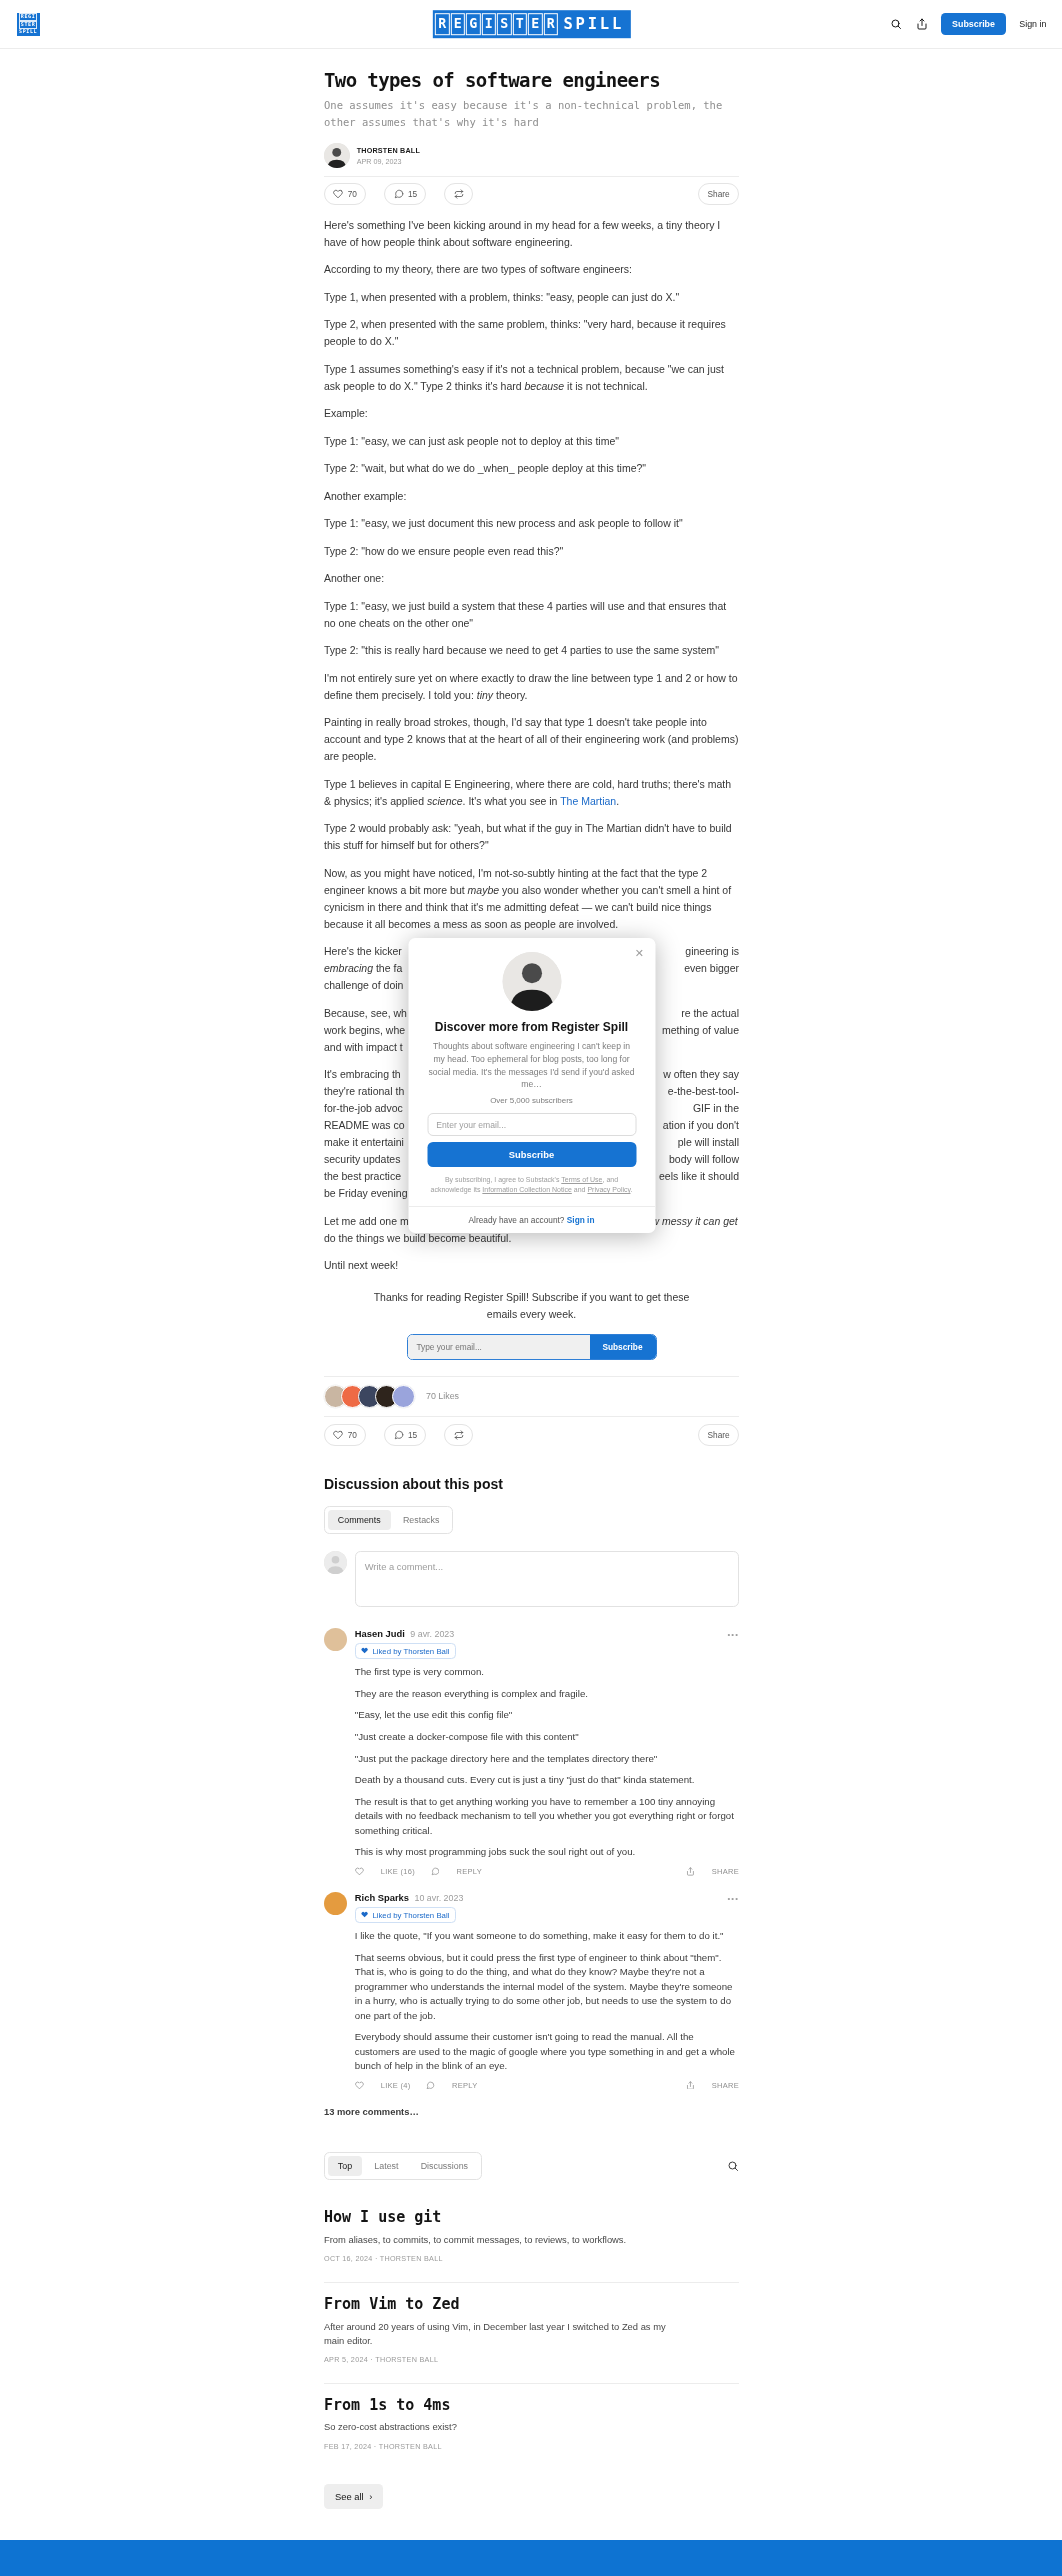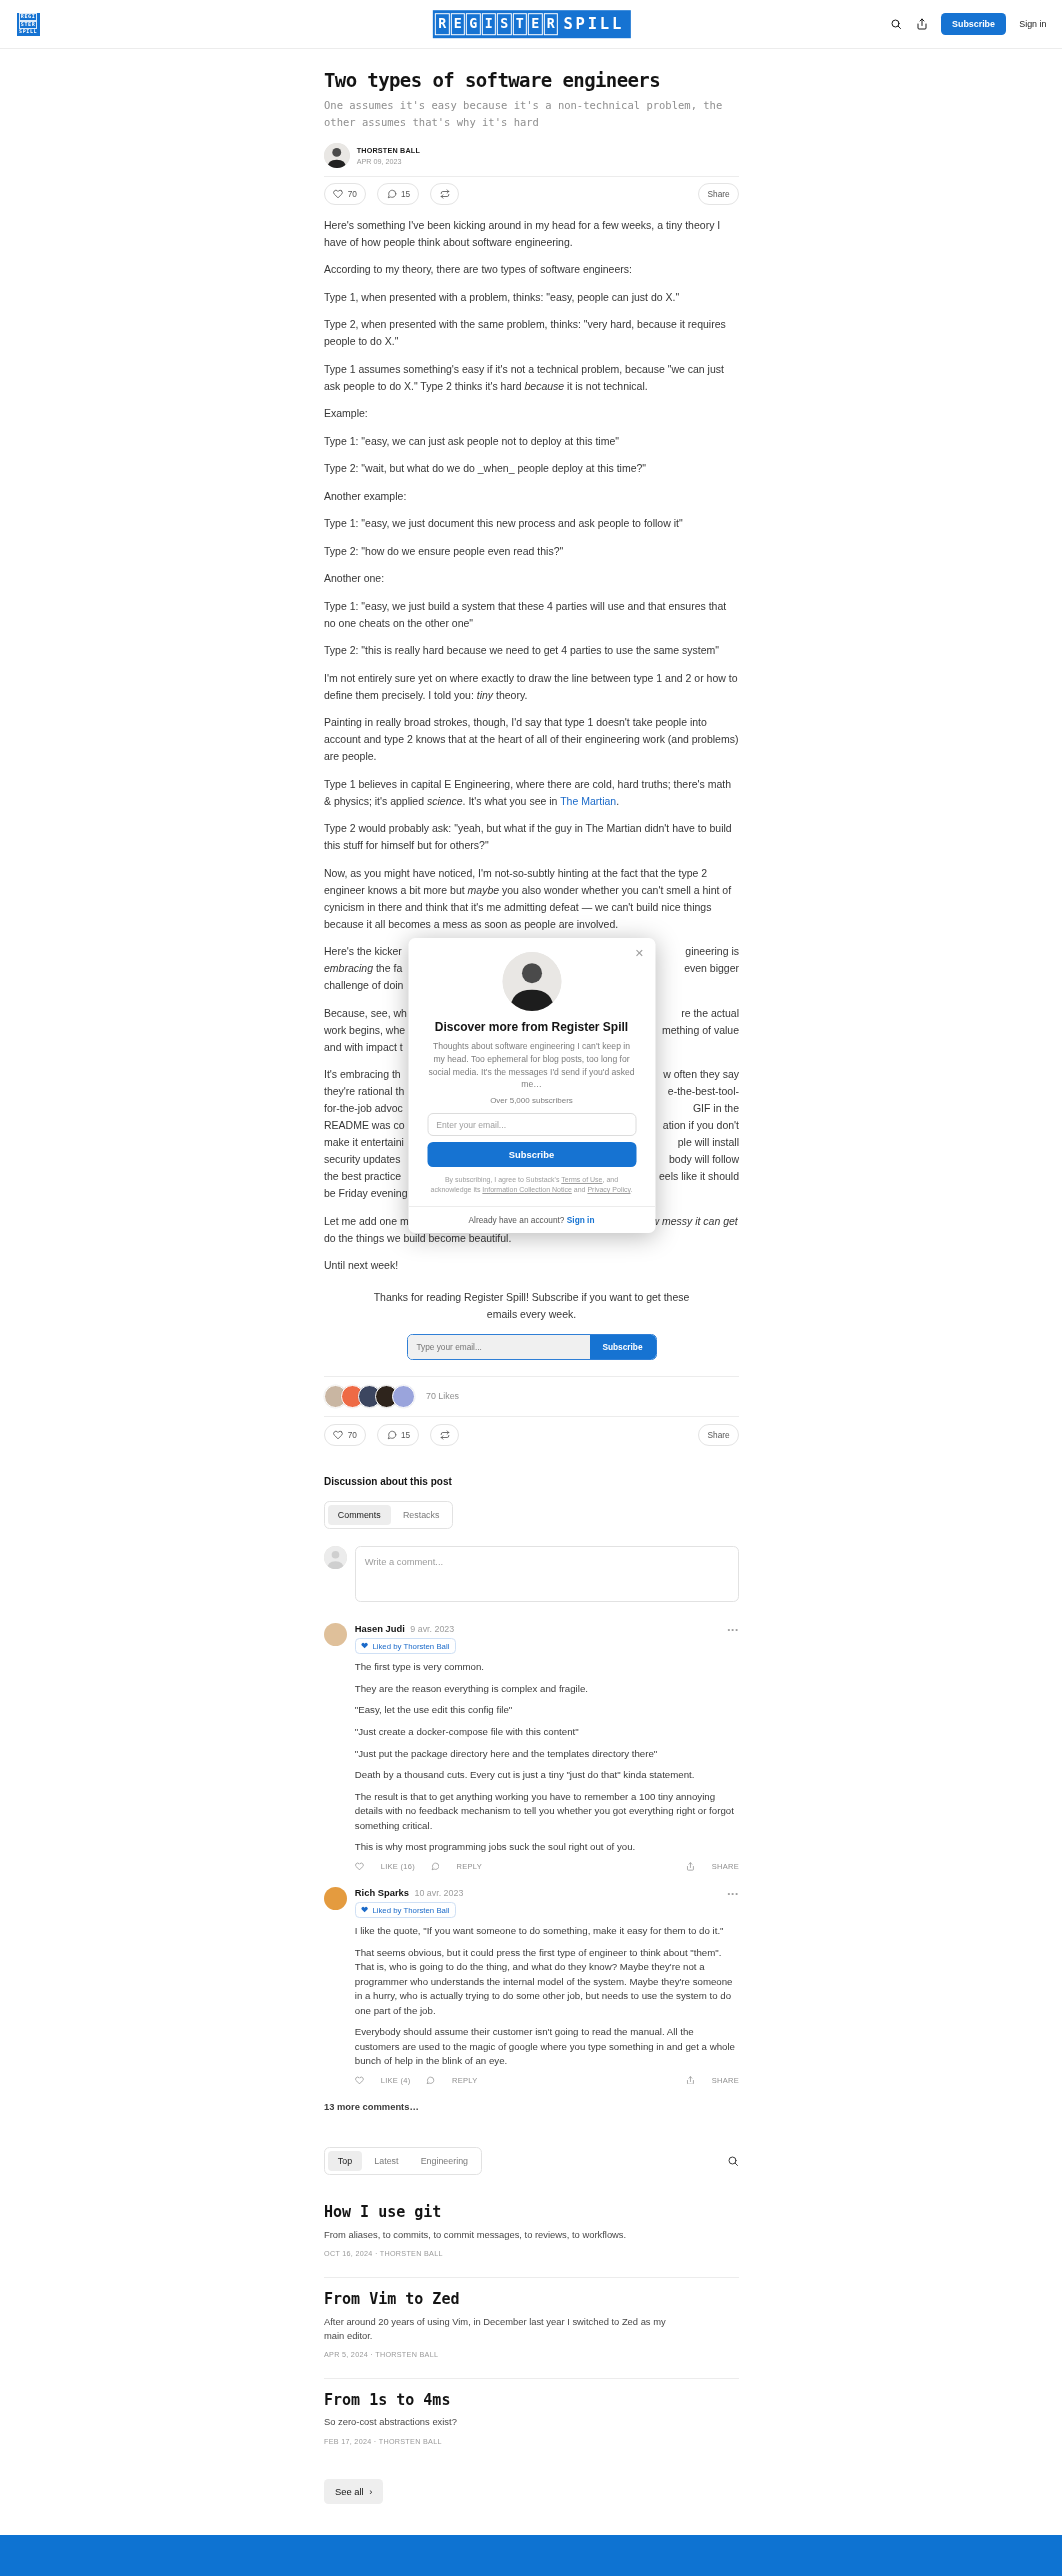--- a/index.html
+++ b/index.html
@@ -26,21 +26,21 @@
   .content { width:415px; margin:0 auto; }
   .post-title { font-family:"DejaVu Sans Mono",monospace; font-size:19px; letter-spacing:-0.6px; color:#141414; margin-top:20px; margin-bottom:5.5px; font-weight:bold; }
   .post-subtitle { font-family:"DejaVu Sans Mono",monospace; font-size:10.5px; line-height:17.7px; color:#8f8f8f; margin-bottom:11px; }
   .byline { display:flex; align-items:center; gap:7.2px; margin-bottom:7.8px; }
   .avatar { border-radius:50%; overflow:hidden; background:#e6e4e1; position:relative; flex:none; }
   .avatar svg { display:block; }
   .byline-meta { display:flex; flex-direction:column; gap:2.2px; }
   .byline-name { font-size:7.2px; font-weight:bold; color:#1a1a1a; letter-spacing:0.2px; cursor:pointer; }
   .byline-date { font-size:7.2px; color:#9a9a9a; }
   .divider { border-top:0.6px solid #ececec; }
-  .action-row { display:flex; align-items:center; gap:11px; padding:6px 0; }
+  .action-row { display:flex; align-items:center; gap:18px; padding:6px 0; }
   .pill { display:inline-flex; align-items:center; gap:4.4px; border:0.6px solid #e4e4e4; border-radius:553px; padding:5px 8.3px; background:#fff; color:#555; font-size:8.3px; cursor:pointer; font-family:"Liberation Sans",sans-serif; }
   .pill svg { stroke:#555; }
   .pill-share { margin-left:auto; }
 
   
   .article { padding-top:5.5px; }
   .article p, .split-para { font-size:10.5px; line-height:17px; color:#363636; margin-bottom:10.5px; }
   .article em { font-style:italic; }
   .article a { color:#1b6ac9; text-decoration:none; cursor:pointer; }
   .split-line { display:flex; justify-content:space-between; }
@@ -53,21 +53,21 @@
 
   
   .likes-section { margin-top:15.5px; border-top:0.6px solid #ececec; border-bottom:0.6px solid #ececec; padding:8.3px 0; display:flex; align-items:center; gap:11px; }
   .avatar-stack { display:flex; }
   .stack-av { width:23px; height:23px; border-radius:50%; border:1.1px solid #fff; margin-left:-6px; flex:none; box-shadow:0 0 0 0.6px rgba(0,0,0,.06); }
   .stack-av:first-child { margin-left:0; }
   .likes-label { color:#8f8f8f; font-size:8.9px; }
   .action-row2 { padding:7.2px 0 8.3px; }
 
   
-  .discussion-title { font-size:10px; font-weight:bold; color:#141414; margin-top:21px; margin-bottom:14.4px; }
+  .discussion-title { font-size:14px; font-weight:bold; color:#141414; margin-top:21px; margin-bottom:14.4px; }
   .tabs { display:inline-flex; border:0.6px solid #e2e2e2; border-radius:5.5px; padding:2.8px; gap:2.2px; background:#fff; }
   .tab { padding:5px 10px; font-size:8.9px; color:#7a7a7a; border-radius:3.9px; cursor:pointer; background:none; border:none; font-family:"Liberation Sans",sans-serif; }
   .tab.active { background:#ededed; color:#1a1a1a; }
   .comment-box { display:flex; gap:7.8px; margin-top:17.7px; margin-bottom:21px; }
   .comment-input { flex:1; border:0.6px solid #e2e2e2; border-radius:5.5px; height:56px; padding:8.3px 8.9px; font-size:9.4px; color:#555; resize:none; outline:none; font-family:"Liberation Sans",sans-serif; }
   .comment-input::placeholder { color:#9d9d9d; }
   .comment { display:flex; gap:7.8px; margin-bottom:16.6px; }
   .comment-main { flex:1; min-width:0; }
   .comment-head { display:flex; align-items:baseline; gap:5.5px;justify-content:space-between; }
   .c-author { font-weight:bold; font-size:9.4px; color:#141414; cursor:pointer; }
@@ -430,21 +430,21 @@
     </div>
   </div>
 
   <div class="more-comments">13 more comments…</div>
 
   
   <div class="archive-bar">
     <div class="tabs">
       <button class="tab active">Top</button>
       <button class="tab">Latest</button>
-      <button class="tab">Engineering</button>
+      <button class="tab">Discussions</button>
     </div>
     <button class="icon-btn archive-search" aria-label="search posts">
       <svg width="12" height="12" viewBox="0 0 24 24" fill="none" stroke="#3c3c3c" stroke-width="2" stroke-linecap="round">
           <circle cx="11" cy="11" r="7"></circle>
           <line x1="21" y1="21" x2="16.2" y2="16.2"></line>
         </svg>
     </button>
   </div>
   <div class="apost">
     <div class="apost-title">How I use git</div>

